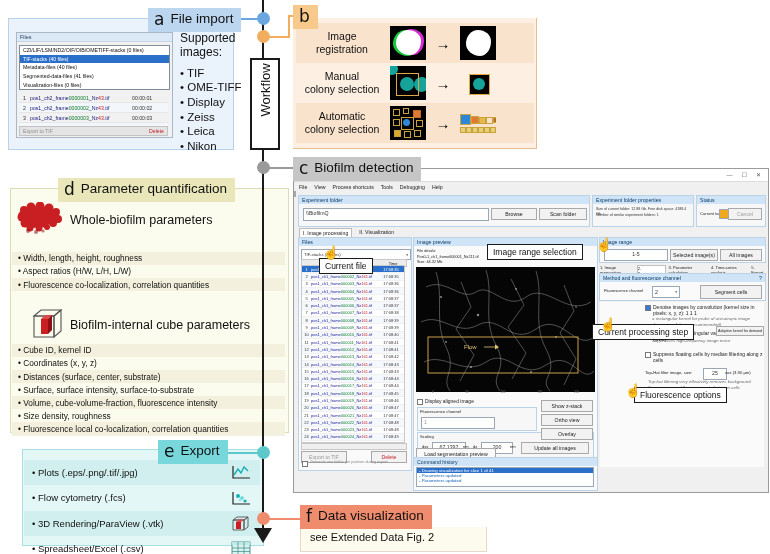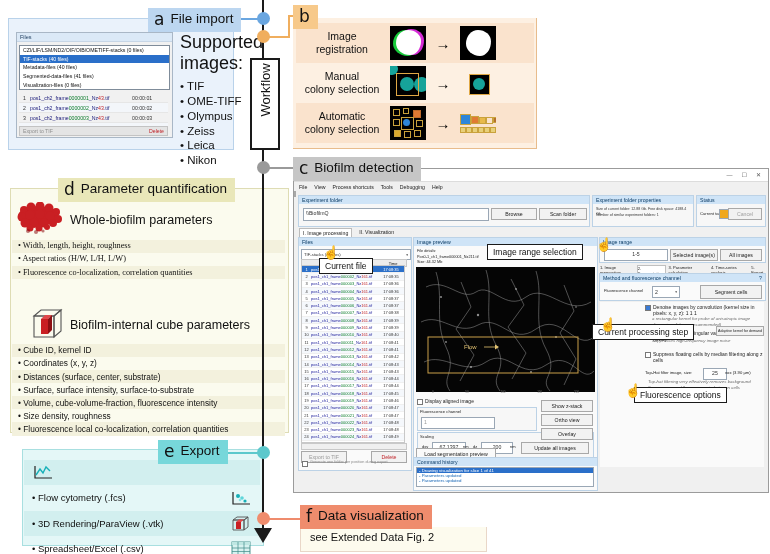--- a/index.html
+++ b/index.html
@@ -71,21 +71,21 @@
   .fnum{width:11px;text-align:center;color:#333;}
   .fname{flex:1;color:#1b1b7a;}
   .fname .g{color:#0a7b2a;}
   .fname .r{color:#c0242a;}
   .ftime{width:36px;color:#333;}
   .fbtns{position:absolute;left:19px;top:126px;width:149px;display:flex;justify-content:space-between;
     background:#e4e4e4;border:1px solid #c3c3c3;padding:1px 3px;box-sizing:border-box;}
   .fbtns .b1{font-size:5.2px;color:#8f8f8f;}
   .fbtns .b2{font-size:5.2px;color:#c0242a;}
   .supported{position:absolute;left:180px;top:32px;width:105px;}
-  .supported .h{font-size:18px;line-height:1.15;}
+  .supported .h{font-size:12px;line-height:1.15;}
   .supported ul{margin:6px 0 0 0;padding:0;list-style:none;}
   .supported li{font-size:11.5px;line-height:1.28;}
   .supported li:before{content:"• ";}
 
   
   .pp-row{position:absolute;left:296px;display:flex;align-items:center;height:40px;width:238px;}
   .pp-row.alt{background:#fae3cd;}
   .pp-label{width:92px;text-align:center;font-size:10.5px;line-height:1.2;}
   .pp-img{width:36px;height:34px;position:relative;overflow:hidden;background:#000;margin-left:2px;}
   .pp-arrow{width:34px;text-align:center;font-size:15px;line-height:1;color:#000;}
@@ -204,21 +204,21 @@
   <span class="b1">Export to TIF</span>
   <span class="b2">Delete</span>
 </div>
 
 <div class="supported">
   <div class="h">Supported</div>
   <div class="h">images:</div>
   <ul>
     <li>TIF</li>
     <li>OME-TIFF</li>
-    <li>Olympus</li>
+    <li>Display</li>
     <li>Zeiss</li>
     <li>Leica</li>
     <li>Nikon</li>
   </ul>
 </div>
 
 <div class="panel panel-b"></div>
 <div class="chip chip-b" style="left:293px;top:5px;">
   <span class="letter">b</span>
 </div>
@@ -320,21 +320,21 @@
     </g>
     <g fill="#8d0f13" opacity="0.55">
       <circle cx="12" cy="29" r="2"></circle>
         <circle cx="20" cy="30" r="2"></circle>
         <circle cx="27" cy="29" r="1.6"></circle>
     </g>
   </svg>
 </div>
 <div class="abs d-head" style="left:70px;top:213px;">Whole-biofilm parameters</div>
 
-<ul class="d-list abs" style="left:12px;top:240px;width:273px;font-family:Liberation Serif, serif;">
+<ul class="d-list abs" style="left:12px;top:252px;width:273px;">
   <li>Width,  length,  height,  roughness</li>
   <li>Aspect ratios (H/W,  L/H,  L/W)</li>
   <li>Fluorescence co-localization, correlation quantities</li>
 </ul>
 
 <div class="abs" style="left:30px;top:307px;width:34px;height:34px;">
   <svg width="34" height="34" viewBox="0 0 34 34">
     <polygon points="4,9 24,9 24,30 4,30" fill="none" stroke="#555" stroke-width="1.1"></polygon>
     <polygon points="4,9 11,3 31,3 24,9" fill="none" stroke="#555" stroke-width="1.1"></polygon>
     <polygon points="24,9 31,3 31,24 24,30" fill="none" stroke="#555" stroke-width="1.1"></polygon>
@@ -355,20 +355,21 @@
   <li>Fluorescence local co-localization, correlation quantities</li>
 </ul>
 
 <div class="panel panel-e"></div>
 <div class="chip chip-e" style="left:158px;top:440px;">
   <span class="letter">e</span>
   <span>Export</span>
 </div>
 <ul class="e-list abs" style="left:24px;top:460px;width:236px;">
   <li>
+    <span class="txt">Plots (.eps/.png/.tif/.jpg)</span>
     <span class="e-ic">
       <svg width="22" height="17" viewBox="0 0 22 17">
           <path d="M3,2 L3,14 L20,14" stroke="#222" stroke-width="1.2" fill="none"></path>
           <path d="M4,11 L8,5 L11,9 L14,3 L18,7" stroke="#17b0b8" stroke-width="1.4" fill="none"></path>
         </svg>
     </span>
   </li>
   <li>
     <span class="txt">Flow cytometry (.fcs)</span>
     <span class="e-ic">

